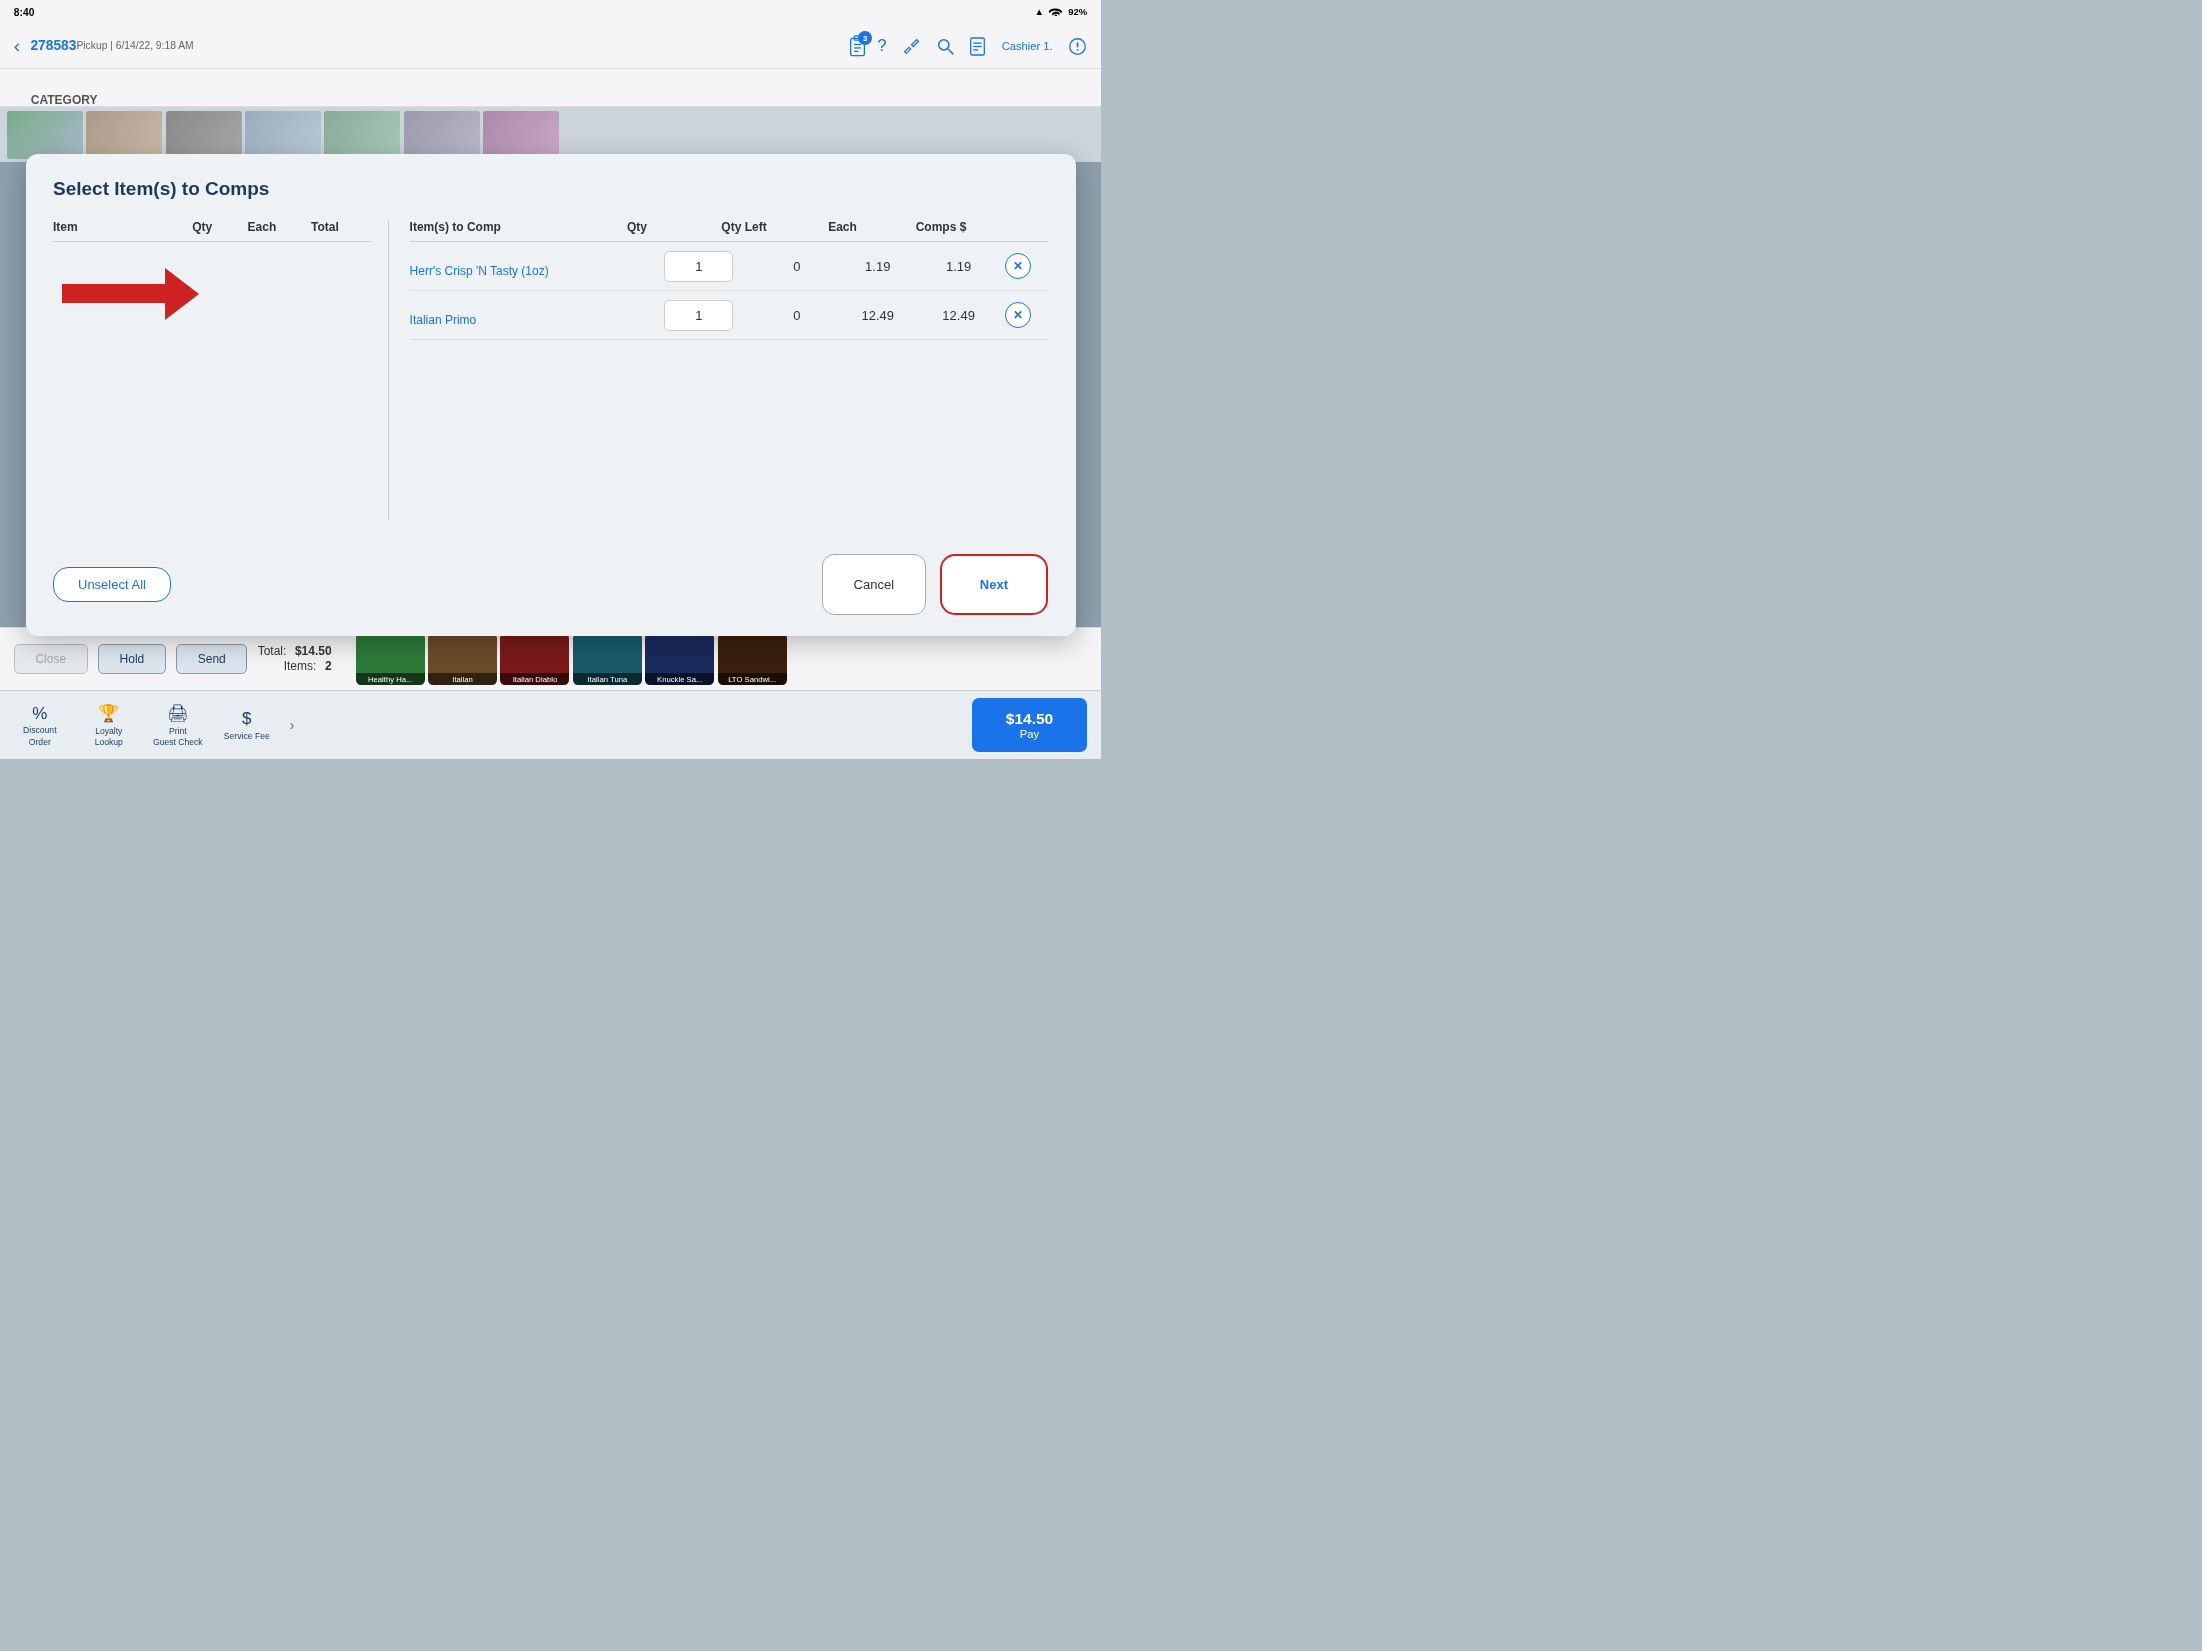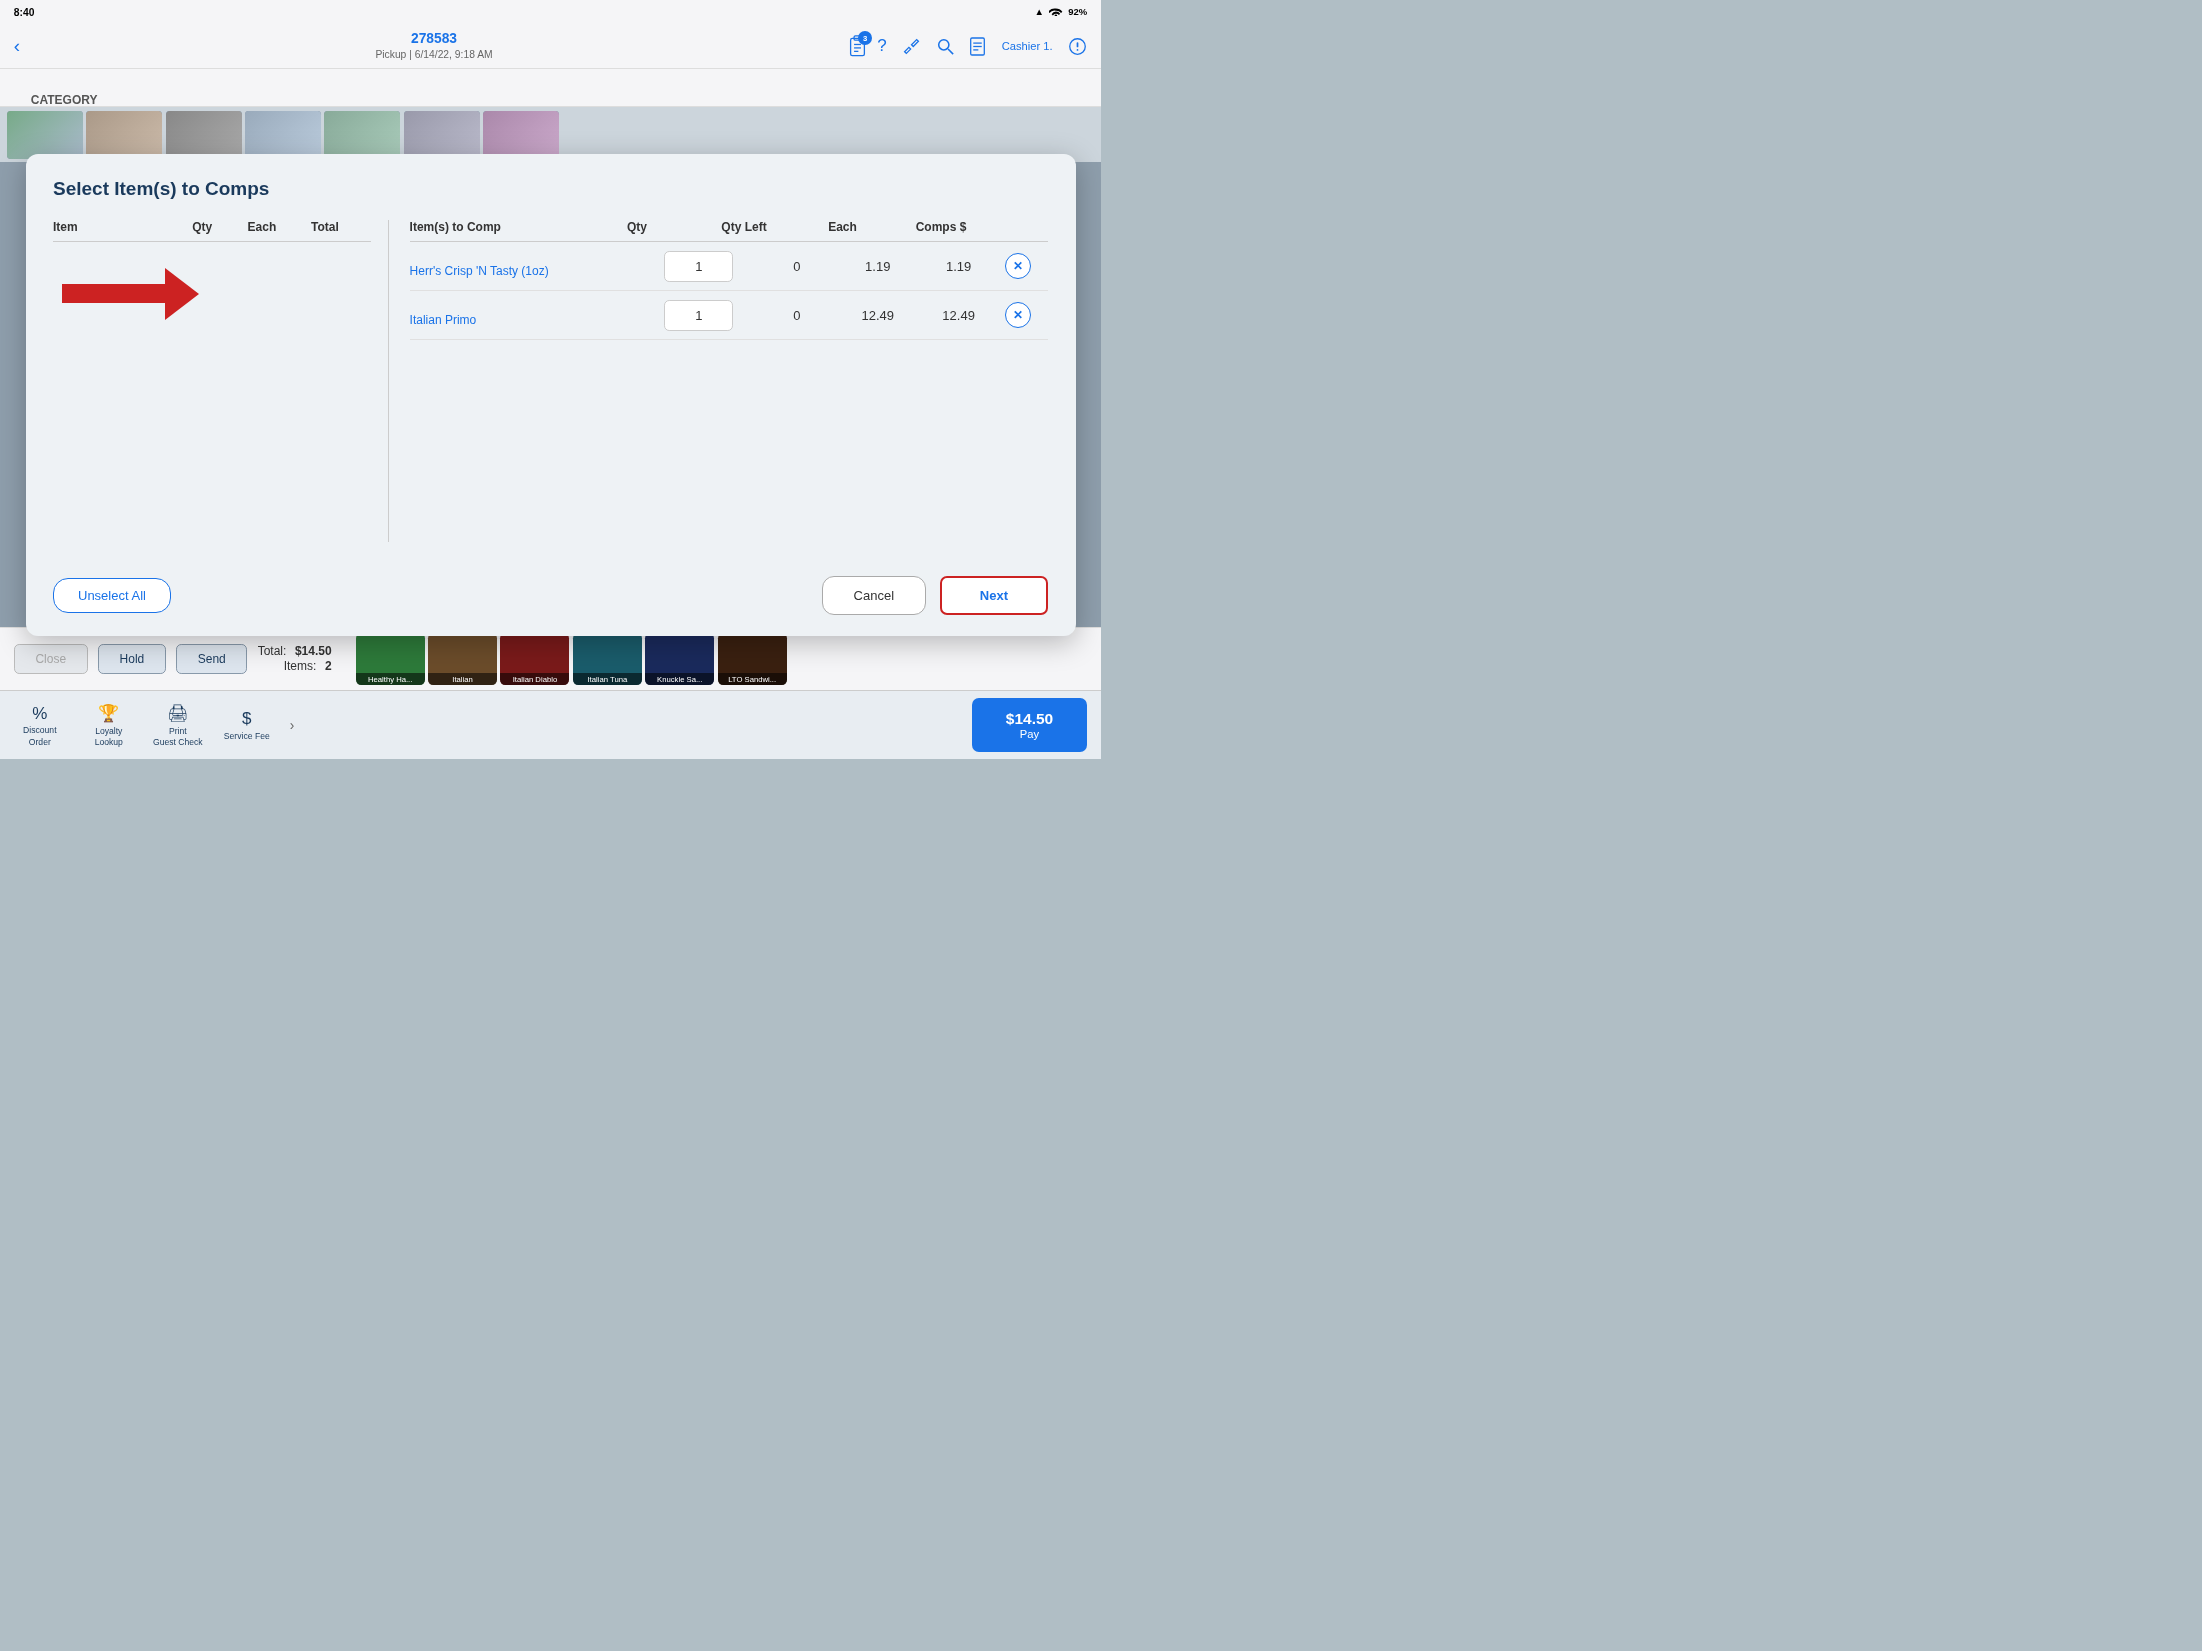--- a/index.html
+++ b/index.html
@@ -37,21 +37,21 @@
       height: 45px;
       display: flex;
       align-items: center;
       padding: 0 13.8px;
       gap: 10.3px;
       border-bottom: 0.9px solid #ddd;
     }
     .top-nav-center {
       flex: 1;
       display: flex;
-      flex-direction: column;
+      flex-direction: row;
       align-items: center;
       line-height: 1.3;
     }
     .order-number {
       font-size: 13.8px;
       font-weight: 700;
       color: #1a73e8;
     }
     .order-subtitle {
       font-size: 10.3px;
@@ -342,23 +342,23 @@
     .cancel-btn {
       padding: 8.6px 31px;
       border: 0.9px solid #aaa;
       border-radius: 12px;
       background: white;
       color: #333;
       font-size: 13px;
       cursor: pointer;
     }
     .next-btn {
-      padding: 10px 38px;
+      padding: 21px 38px;
       border: 2.6px solid #cc2222;
-      border-radius: 7px;
+      border-radius: 15px;
       background: white;
       color: #1a73e8;
       font-size: 13px;
       font-weight: 600;
       cursor: pointer;
     }
 
     
     .bottom-section {
       background: #f5f5f7;

